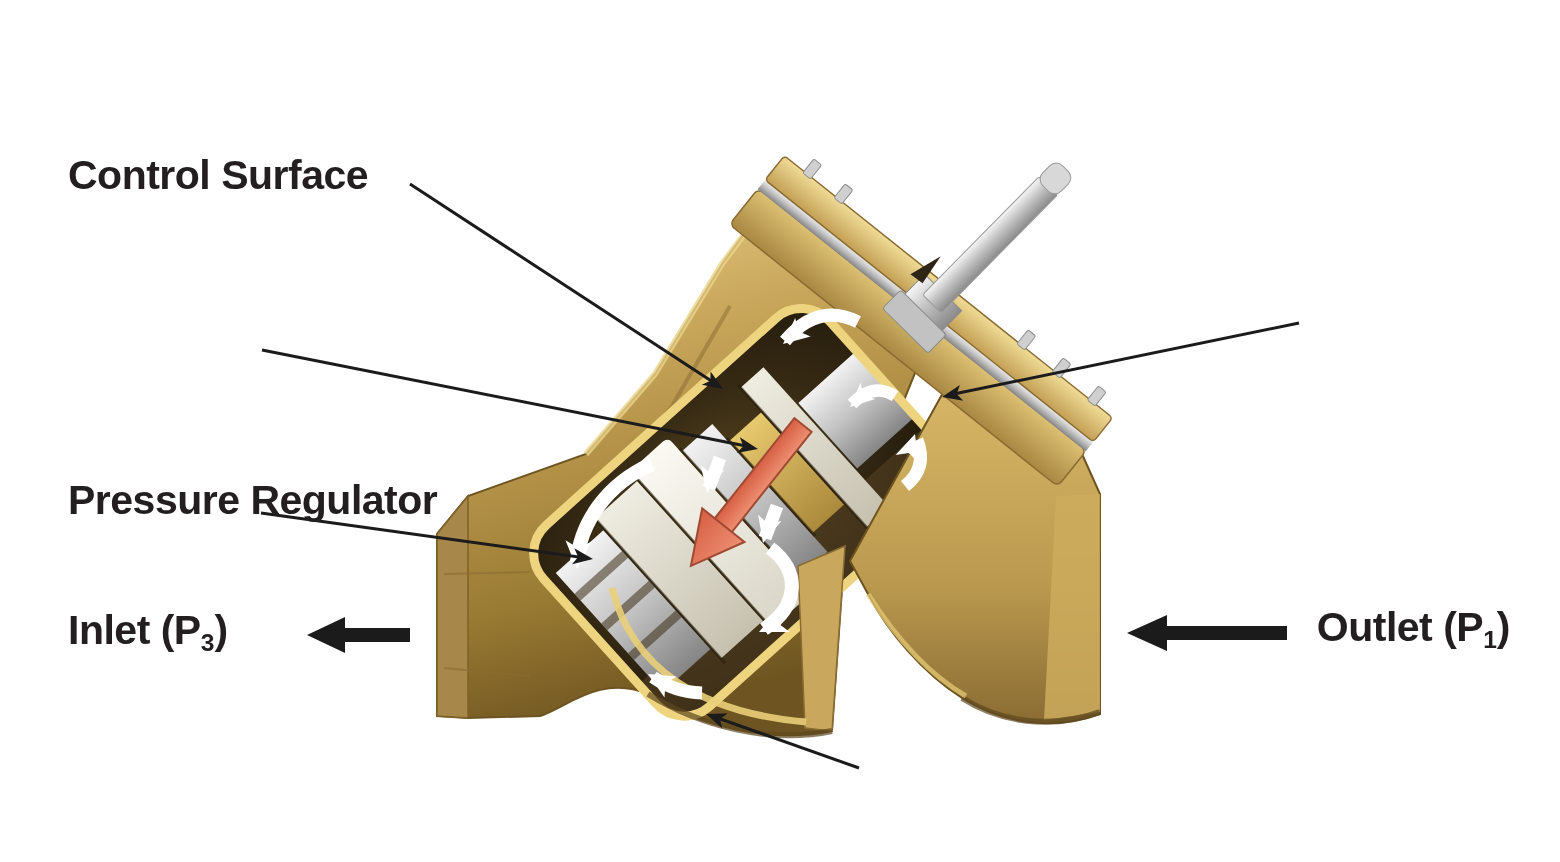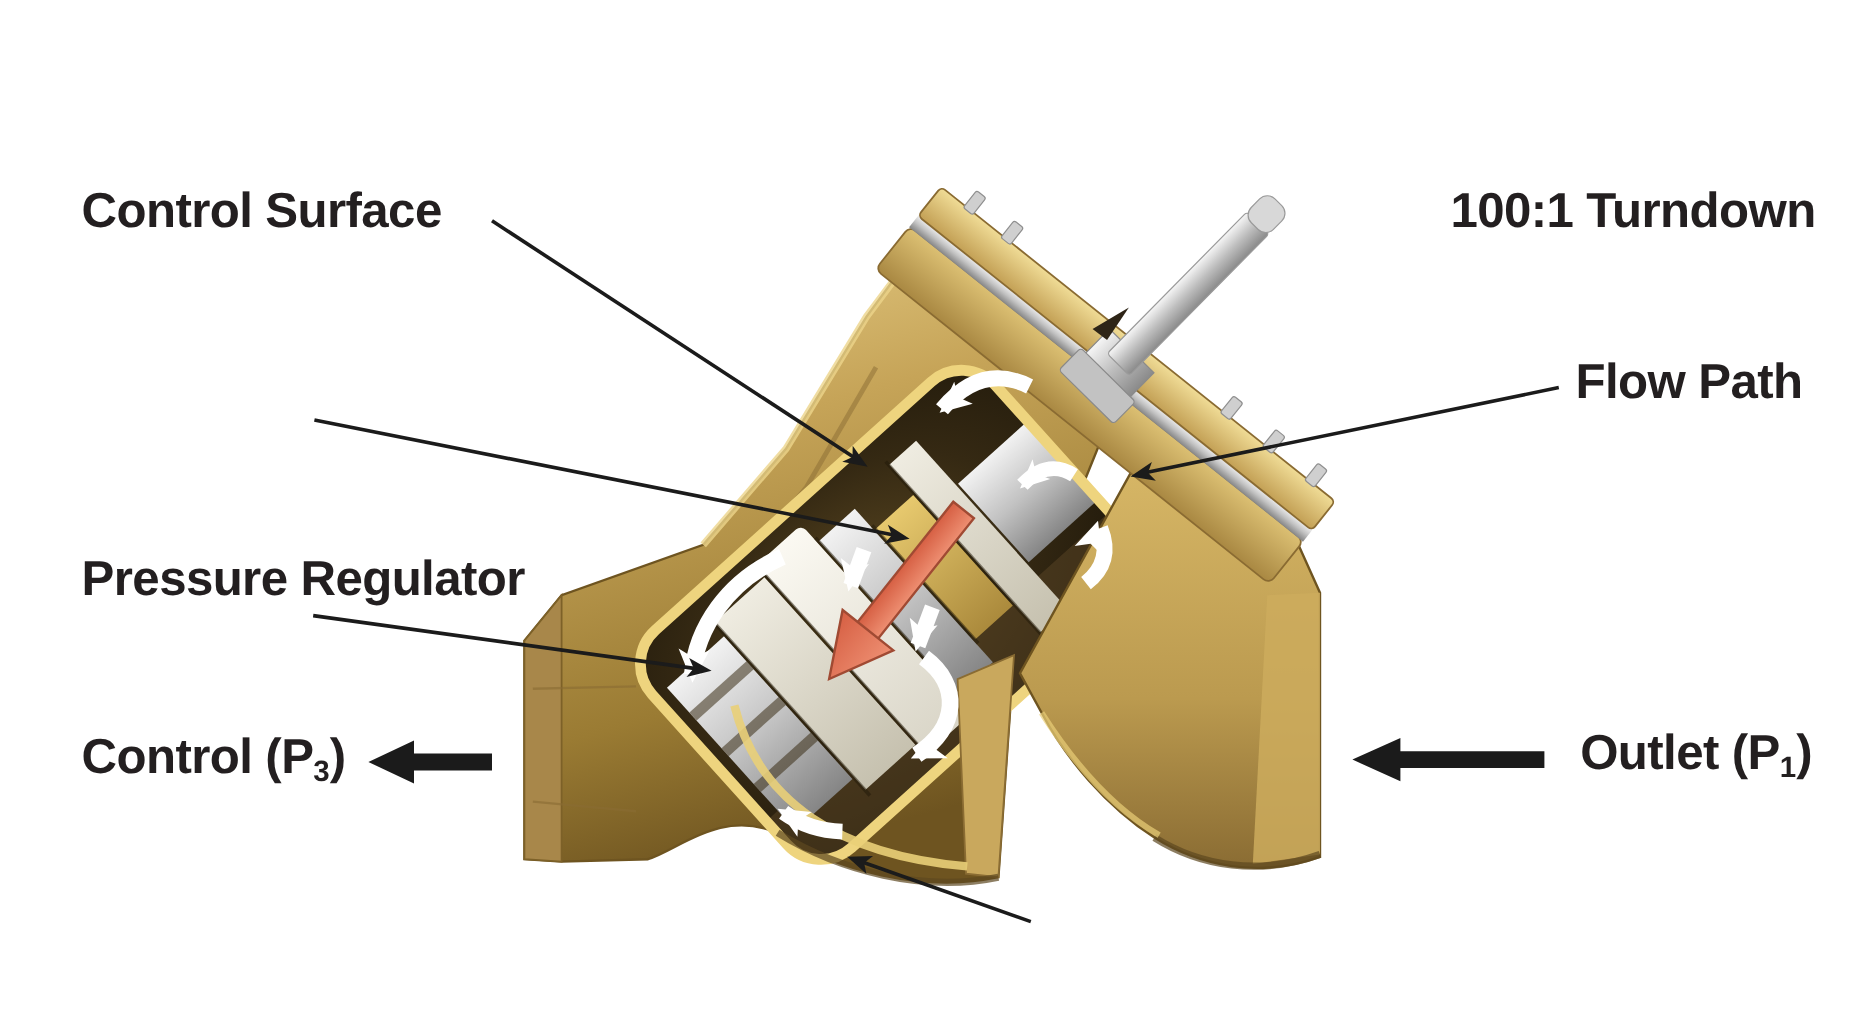--- a/index.html
+++ b/index.html
@@ -4,21 +4,21 @@
 <style>
   html,body{margin:0;padding:0;background:#ffffff;}
   .stage{position:relative;width:1560px;height:862px;background:#ffffff;overflow:hidden;
          font-family:"Liberation Sans",sans-serif;margin-top:26px;}
   .stage svg{position:absolute;left:0;top:0;}
   .label{position:absolute;font-weight:700;font-size:41px;line-height:1.05;color:#231f20;
          letter-spacing:-0.5px;white-space:nowrap;}
   .label sub{font-size:0.6em;vertical-align:-0.28em;letter-spacing:0;}
   #lbl-control{left:68px;top:128px;}
   #lbl-reference{left:68px;top:270px;}
-  #lbl-regulator{left:68px;top:435px;}
+  #lbl-regulator{left:68px;top:453px;}
   #lbl-outlet{left:68px;top:583px;}
   #lbl-turndown{right:47px;top:128px;}
   #lbl-flowpath{right:58px;top:271px;}
   #lbl-inlet{right:50px;top:580px;}
   #lbl-intermediate{right:43px;top:722px;}
 </style>
 </head>
 <body>
 
 <div class="stage">
@@ -201,25 +201,19 @@
   <polygon points="1127,607 1167,589 1167,600 1287,600 1287,614 1167,614 1167,625" fill="#1b1b1b"></polygon>
 </svg>
 
 <div class="label" id="lbl-control">
   <span>Control Surface</span>
 </div>
 <div class="label" id="lbl-regulator">
   <span>Pressure Regulator</span>
 </div>
 <div class="label" id="lbl-outlet">
-  <span>Control (P</span><sub>3</sub><span>)</span>
-</div>
-<div class="label" id="lbl-turndown">
-  <span>100:1 Turndown</span>
-</div>
-<div class="label" id="lbl-flowpath">
-  <span>Flow Path</span>
+  <span>Inlet (P</span><sub>3</sub><span>)</span>
 </div>
 <div class="label" id="lbl-inlet">
   <span>Outlet (P</span><sub>1</sub><span>)</span>
 </div>
 
 </div>
 
 </body></html>

